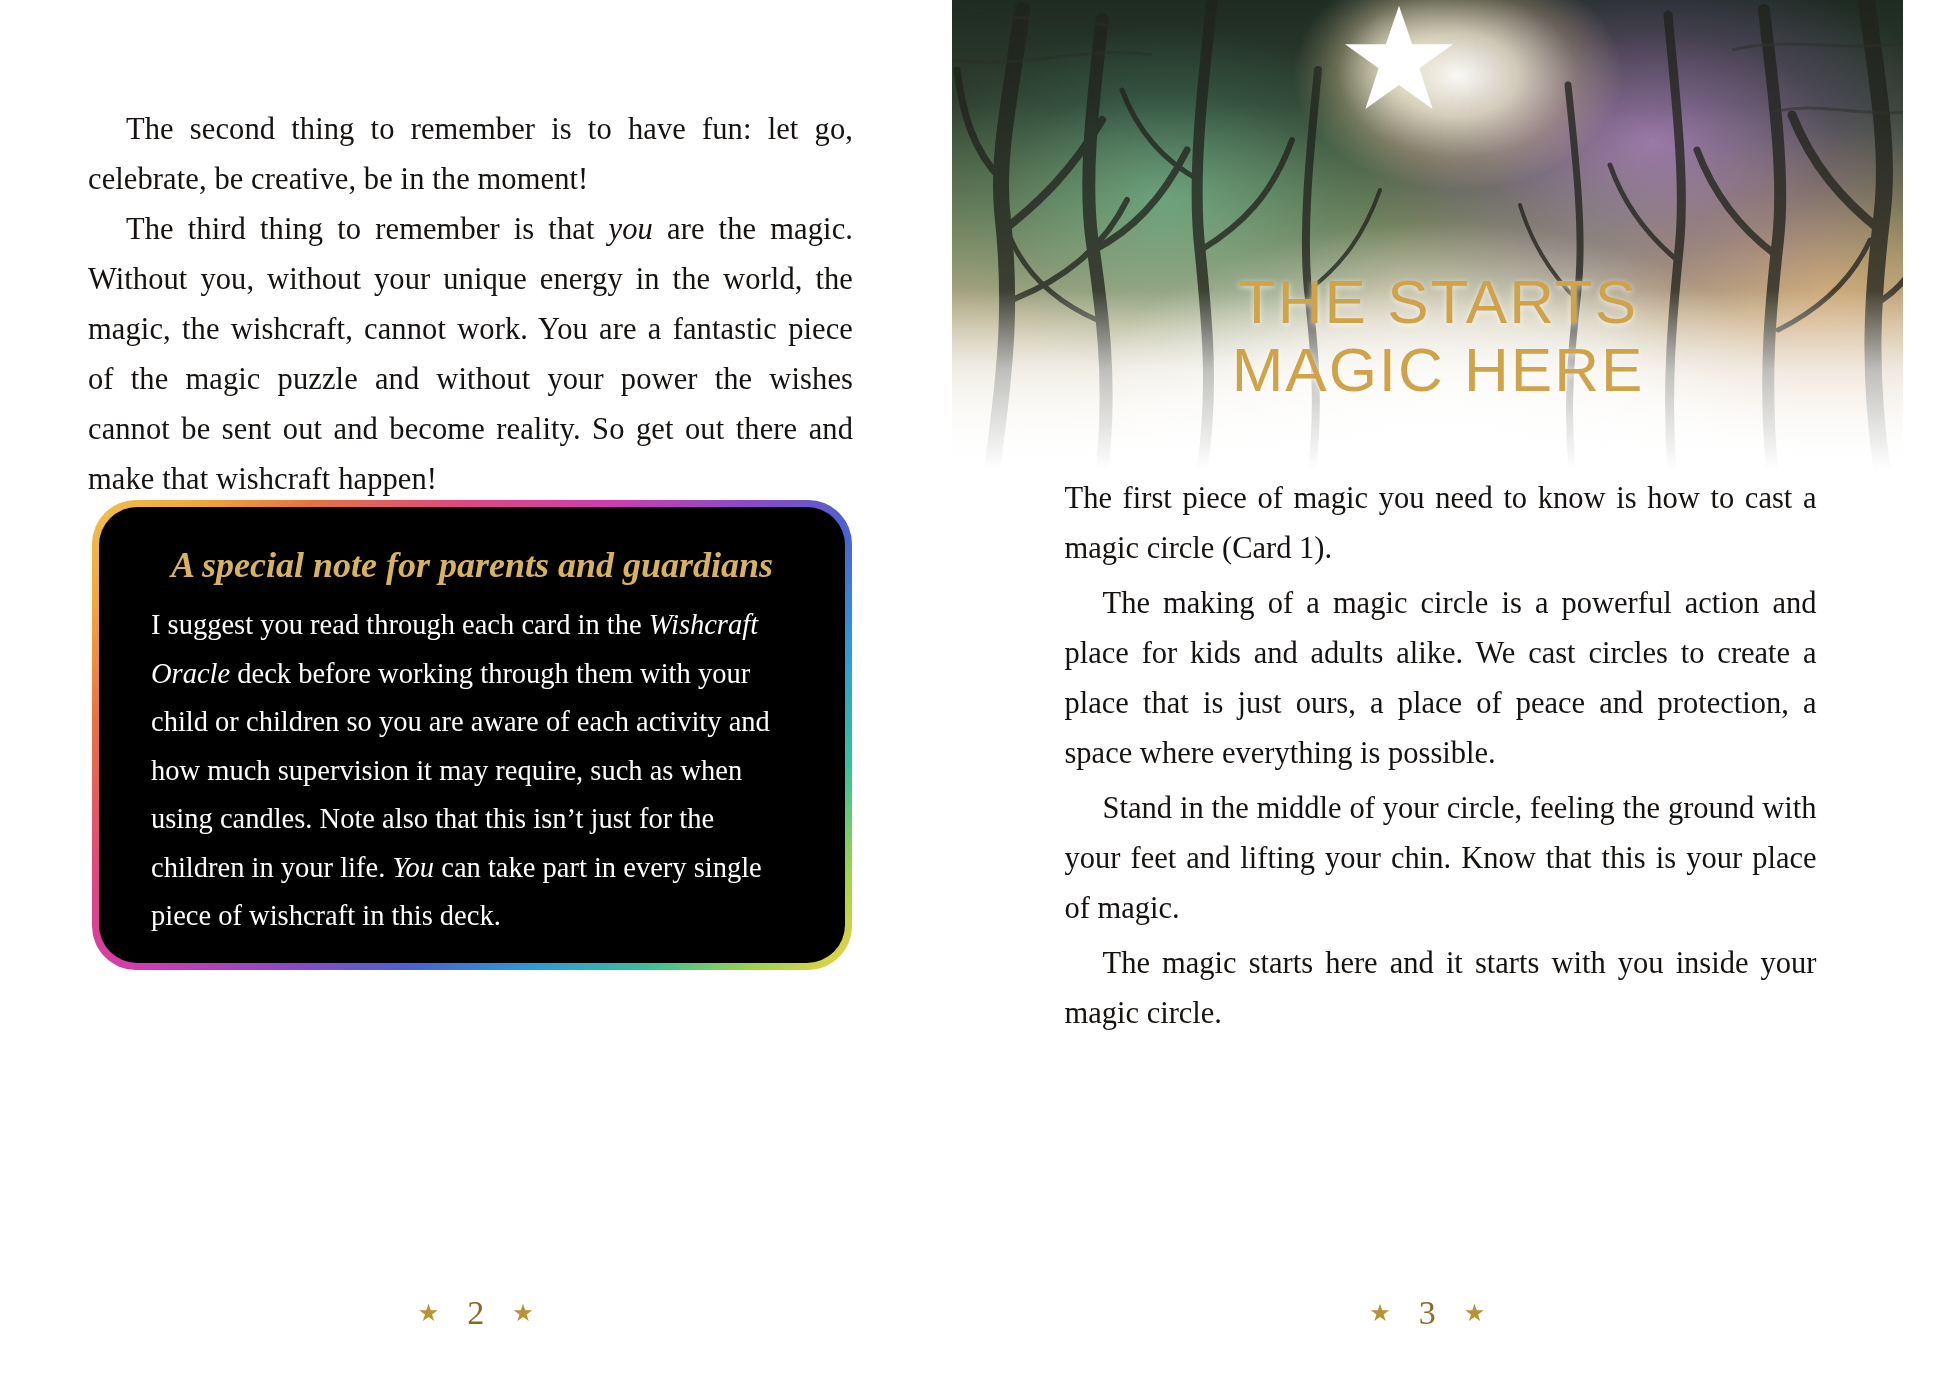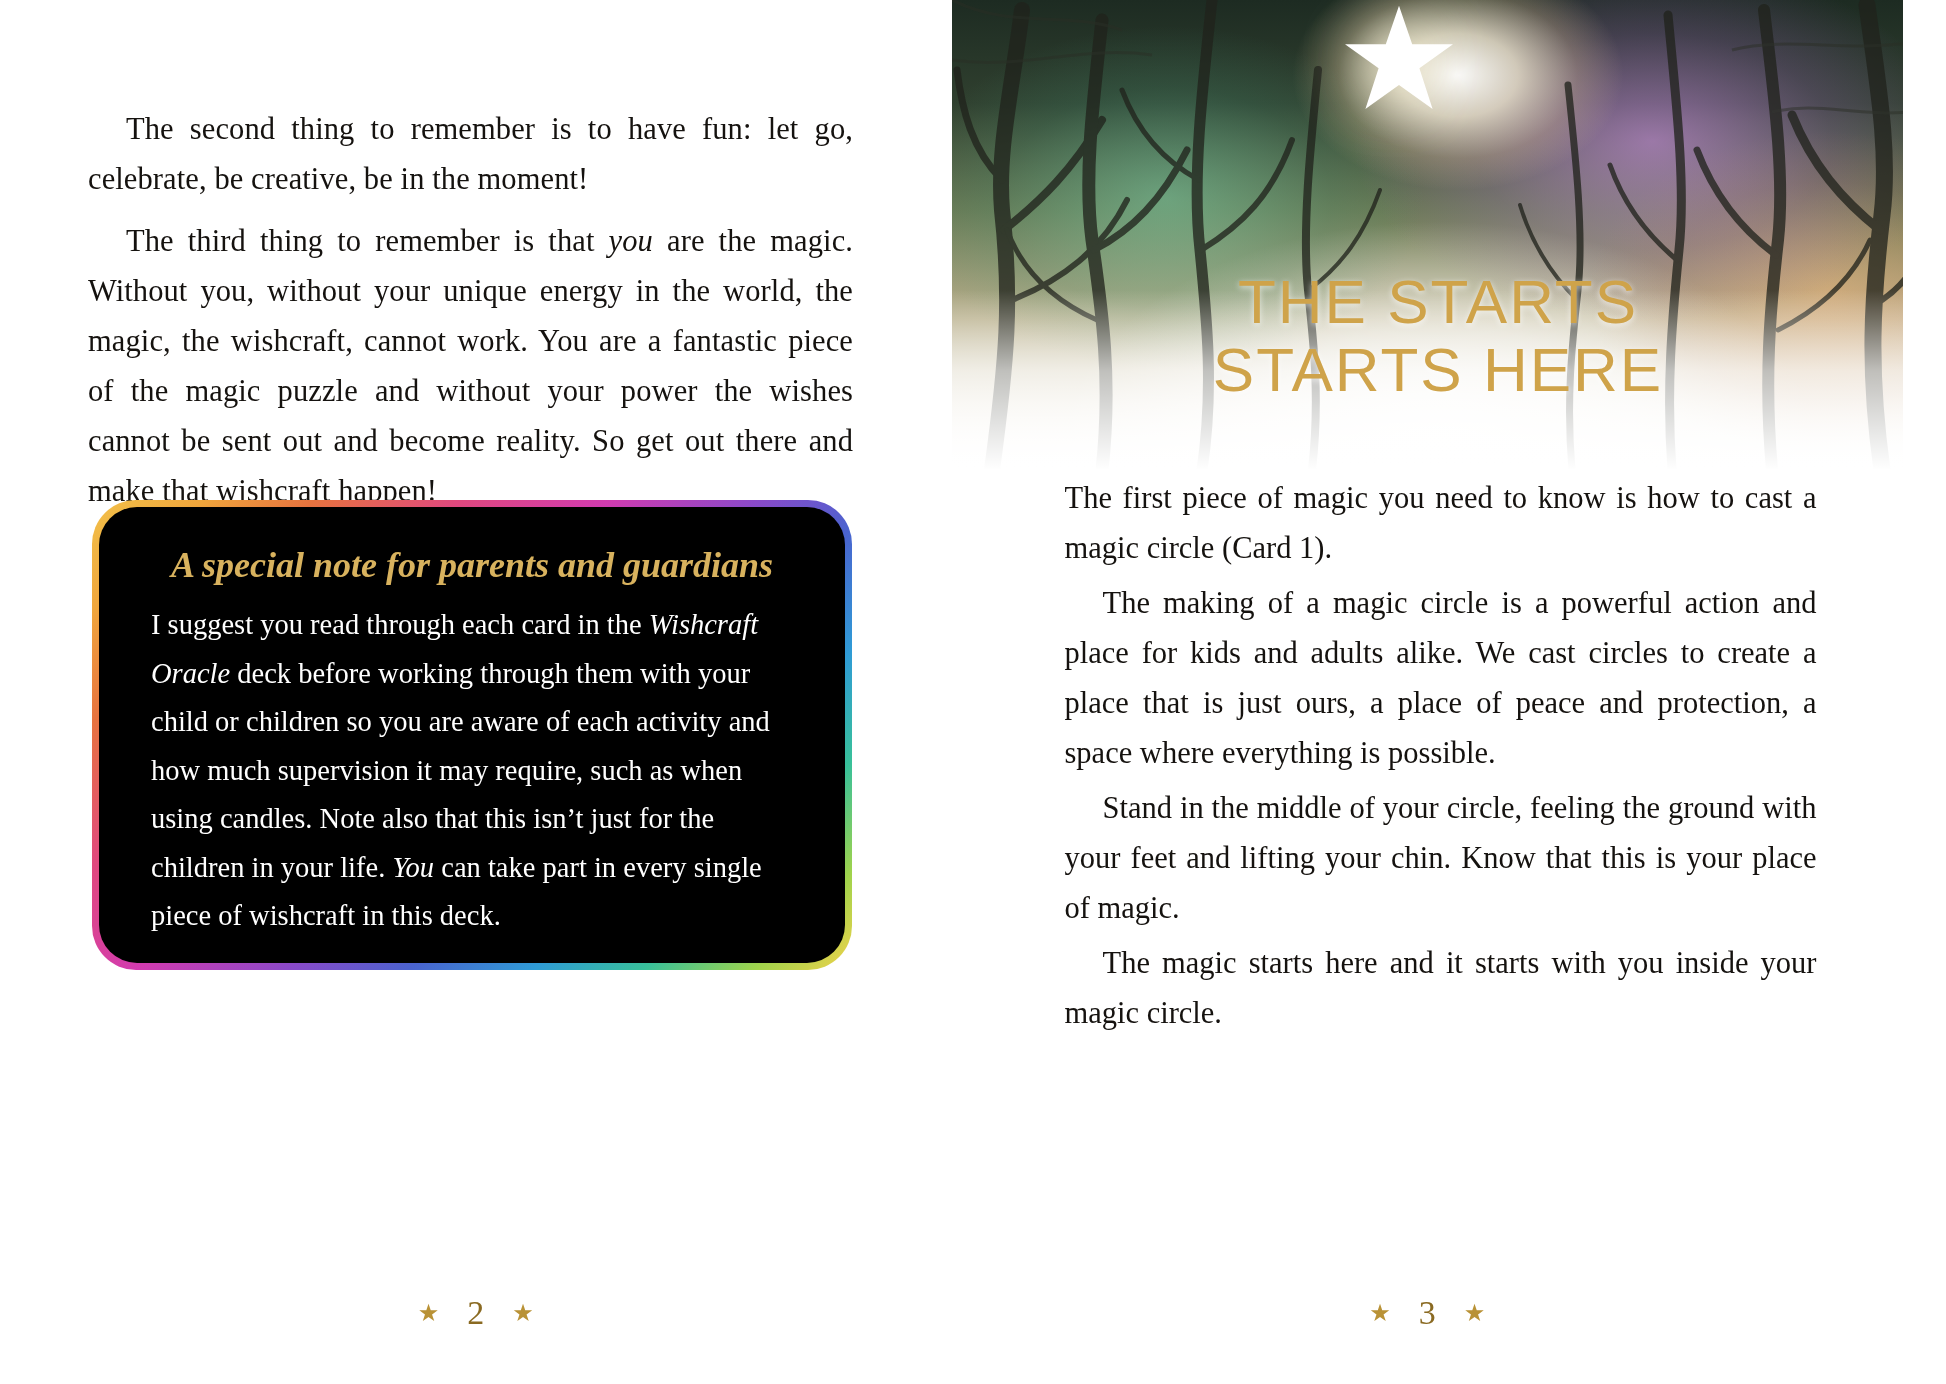--- a/index.html
+++ b/index.html
@@ -39,21 +39,21 @@
   .para {
     font-family: "Liberation Serif", serif;
     font-size: 30.5px;
     line-height: 50px;
     text-align: justify;
     text-indent: 38px;
     margin: 0;
     color: #15120f;
     letter-spacing: 0.1px;
   }
-  .para + .para { margin-top: 12px; }
+  .para + .para { margin-top: 0; }
   .para em { font-style: italic; }
 
   
   .note-box-wrap {
     position: absolute;
     left: 92px;
     top: 500px;
     width: 760px;
     height: 470px;
     border-radius: 44px;
@@ -281,21 +281,21 @@
       </svg>
 
       <svg class="hero-star" viewBox="0 0 100 100">
         <polygon points="50,4 61,36 95,36 67,56 78,90 50,70 22,90 33,56 5,36 39,36" fill="#ffffff"></polygon>
       </svg>
 
       <div class="hero-fade"></div>
 
       <div class="hero-title">
         <span>THE STARTS</span>
-        <span>STARTS HERE</span>
+        <span>MAGIC HERE</span>
       </div>
     </div>
 
     <div class="right-body">
       <p class="para-r first">The first piece of magic you need to know is how to cast a magic circle (Card 1).</p>
       <p class="para-r">The making of a magic circle is a powerful action and place for kids and adults alike. We cast circles to create a place that is just ours, a place of peace and protection, a space where everything is possible.</p>
       <p class="para-r">Stand in the middle of your circle, feeling the ground with your feet and lifting your chin. Know that this is your place of magic.</p>
       <p class="para-r">The magic starts here and it starts with you inside your magic circle.</p>
     </div>
 

